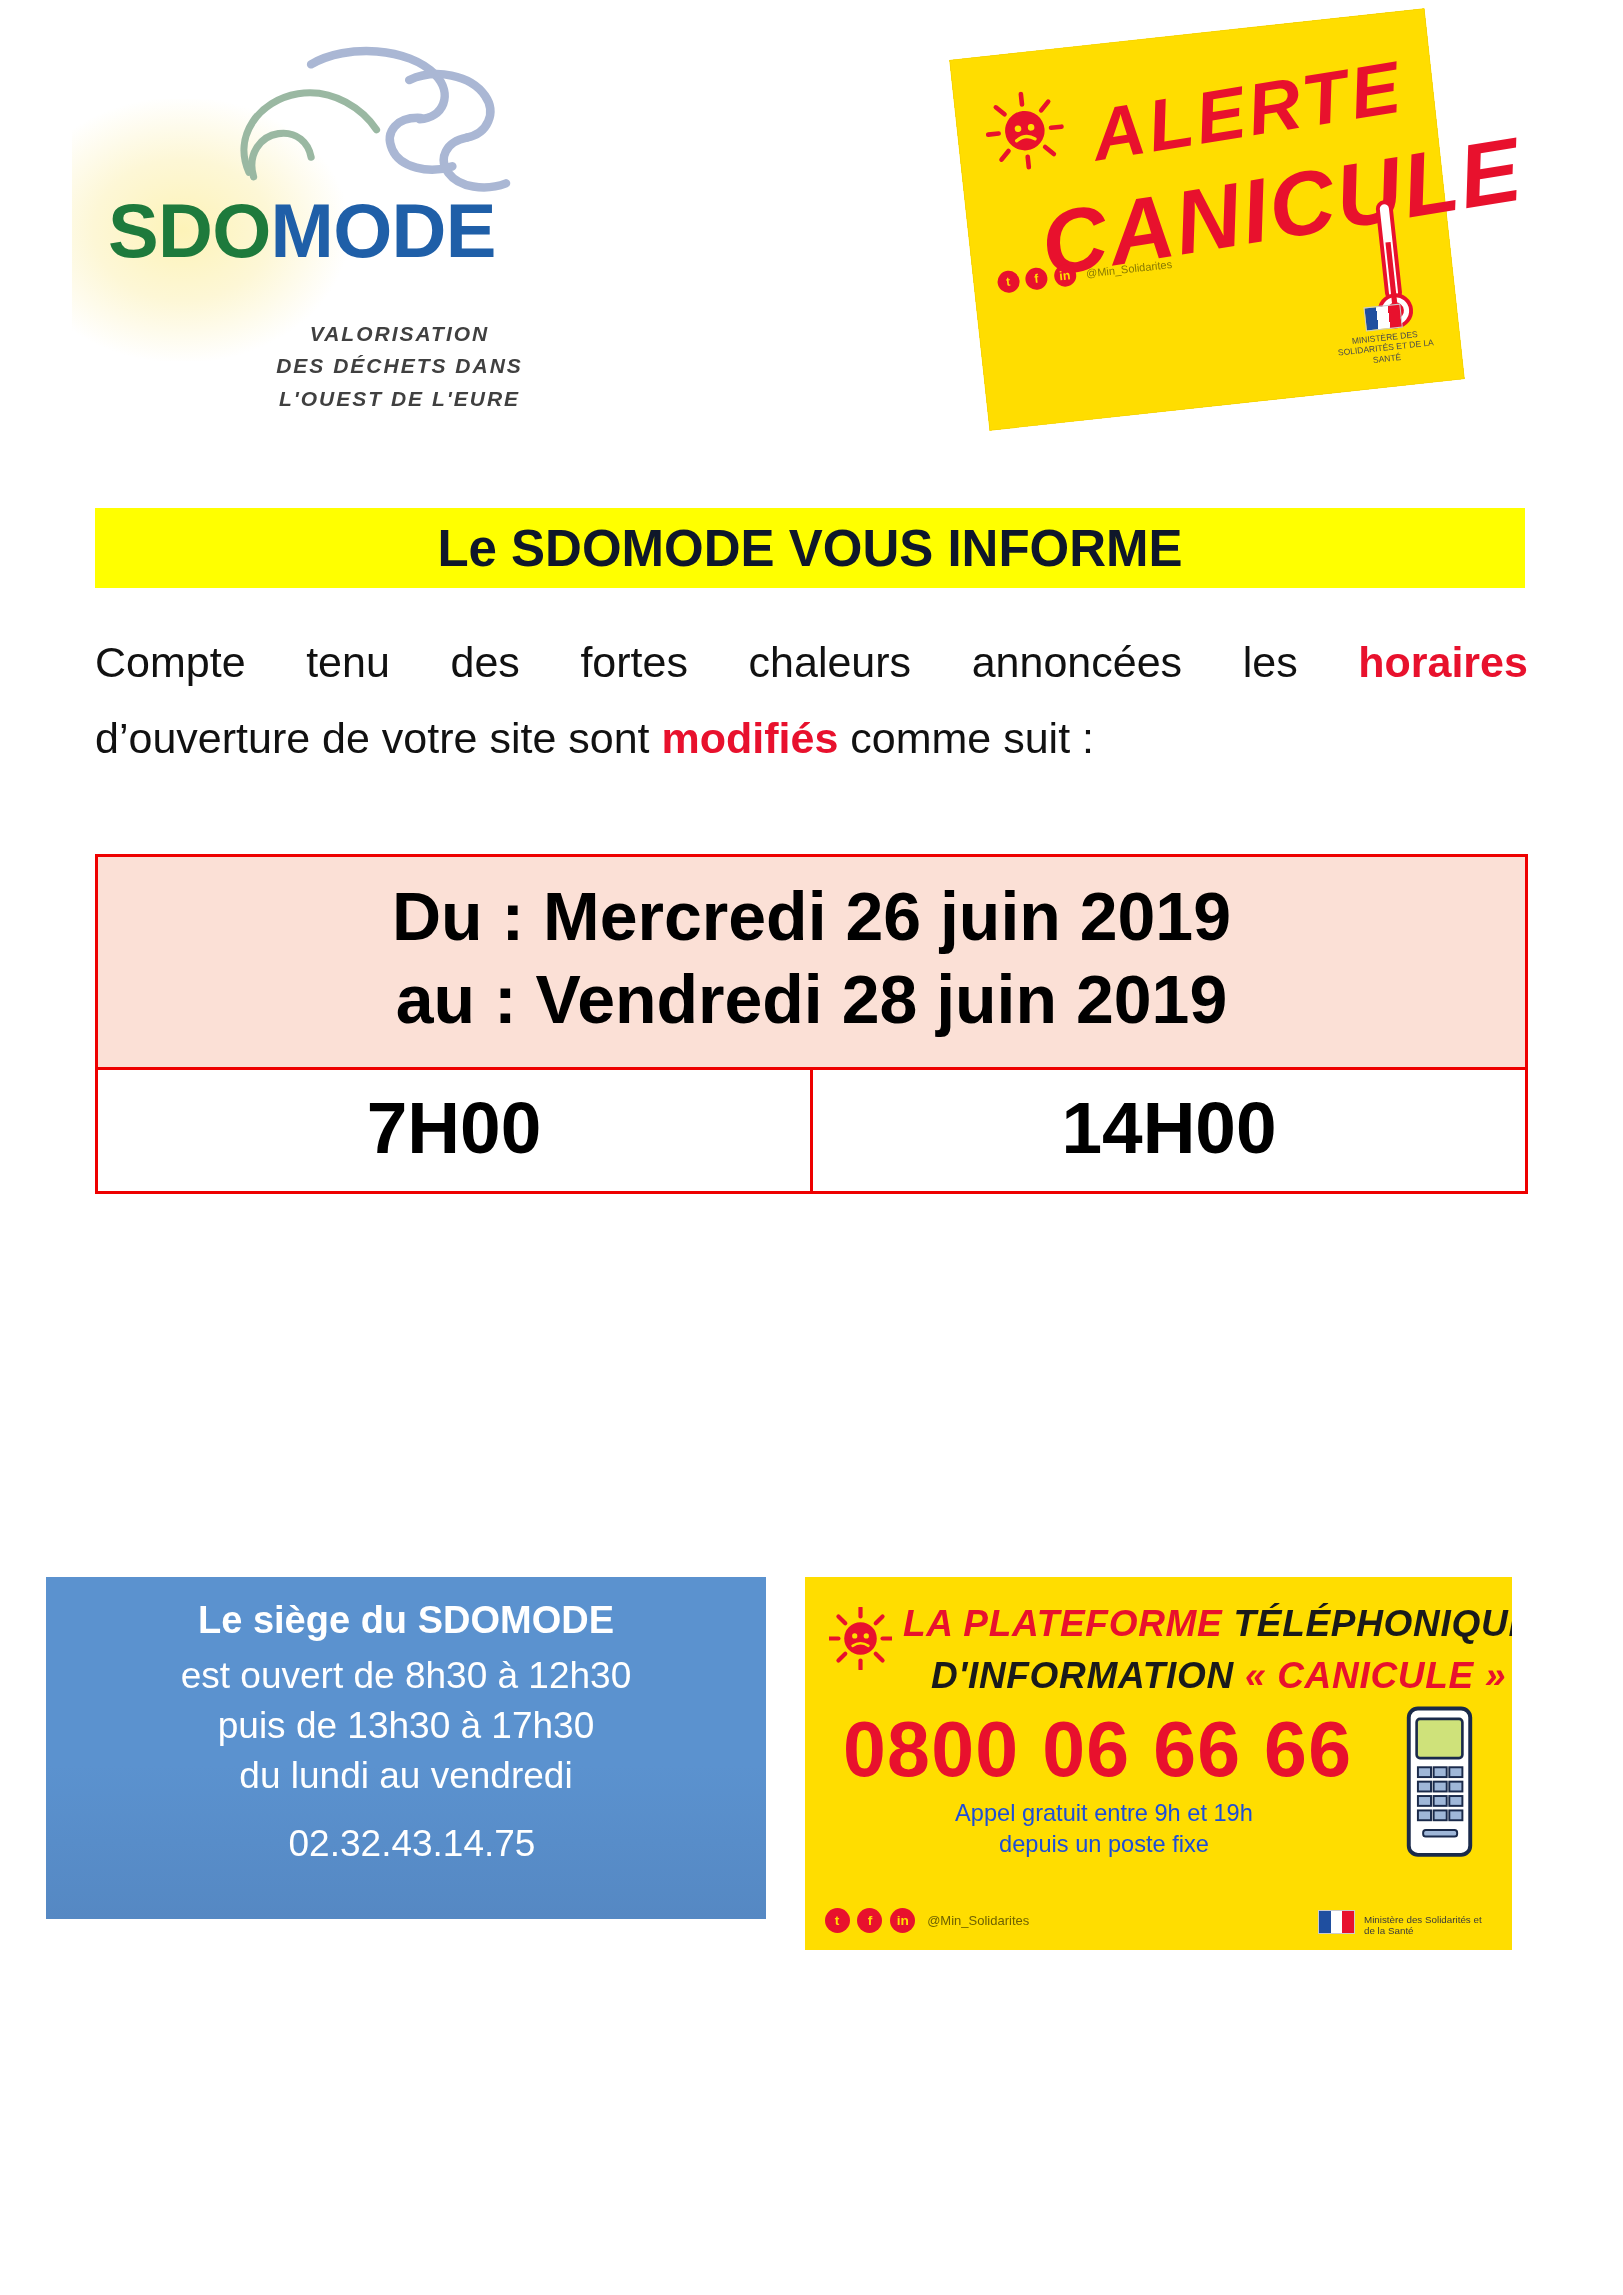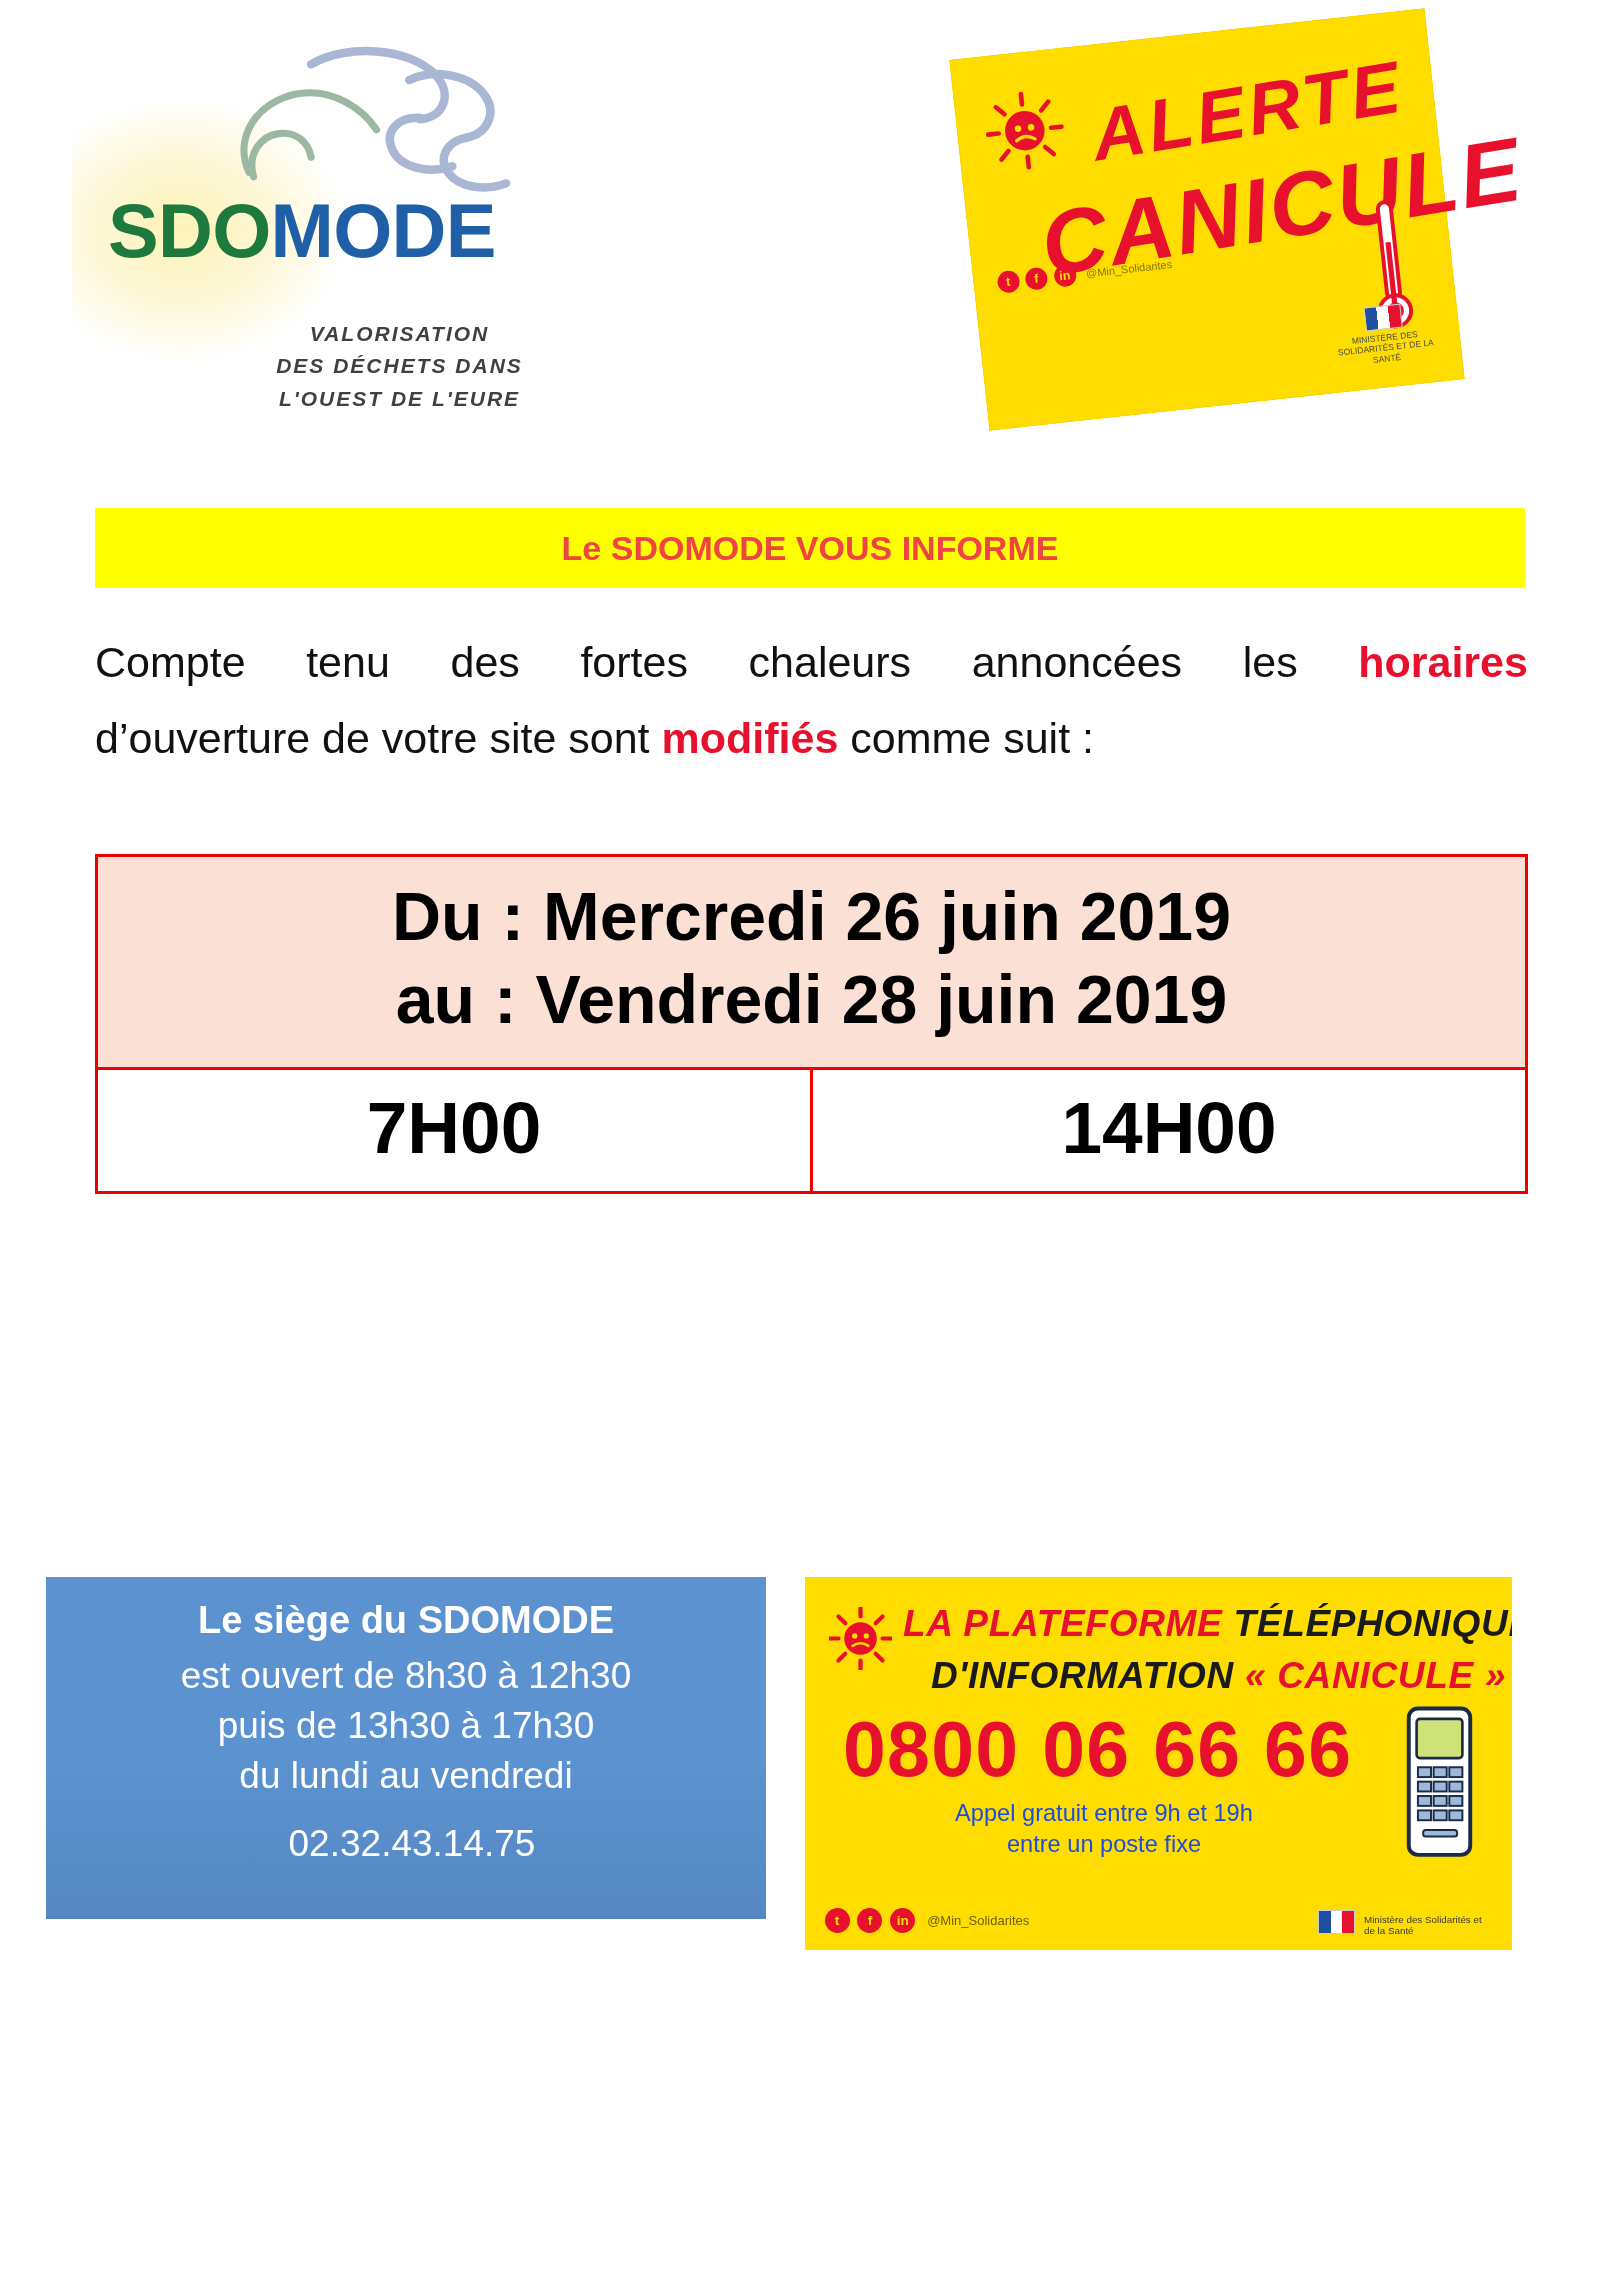--- a/index.html
+++ b/index.html
@@ -180,23 +180,23 @@
     left: 95px;
     top: 508px;
     width: 1430px;
     height: 80px;
     background: #ffff00;
     display: flex;
     align-items: center;
     justify-content: center;
   }
   .headline span {
-    font-size: 34px;
-    font-weight: bold;
-    color: #ef4444;
+    font-size: 51px;
+    font-weight: bold;
+    color: #0f172a;
     font-family: "Liberation Sans", sans-serif;
   }
 
   
   .para {
     position: absolute;
     left: 95px;
     top: 628px;
     width: 1433px;
     font-size: 43px;
@@ -507,21 +507,21 @@
   </div>
   <div class="pf-l2">
     <span>D'INFORMATION</span>
     <span class="red">« CANICULE »</span>
   </div>
 
   <div class="pf-num">0800 06 66 66</div>
 
   <div class="pf-note">
     <div>Appel gratuit entre 9h et 19h</div>
-    <div>entre un poste fixe</div>
+    <div>depuis un poste fixe</div>
   </div>
 
   <svg class="pf-phone-img" viewBox="0 0 130 250">
     <rect x="18" y="14" width="94" height="224" rx="14" fill="#ffffff" stroke="#1a2a4a" stroke-width="6"></rect>
     <rect x="30" y="30" width="70" height="60" rx="5" fill="#cfe27a" stroke="#1a2a4a" stroke-width="4"></rect>
     <g fill="#9fb7d8" stroke="#1a2a4a" stroke-width="3">
       <rect x="32" y="104" width="20" height="15"></rect>
       <rect x="56" y="104" width="20" height="15"></rect>
       <rect x="80" y="104" width="20" height="15"></rect>
       <rect x="32" y="126" width="20" height="15"></rect>

